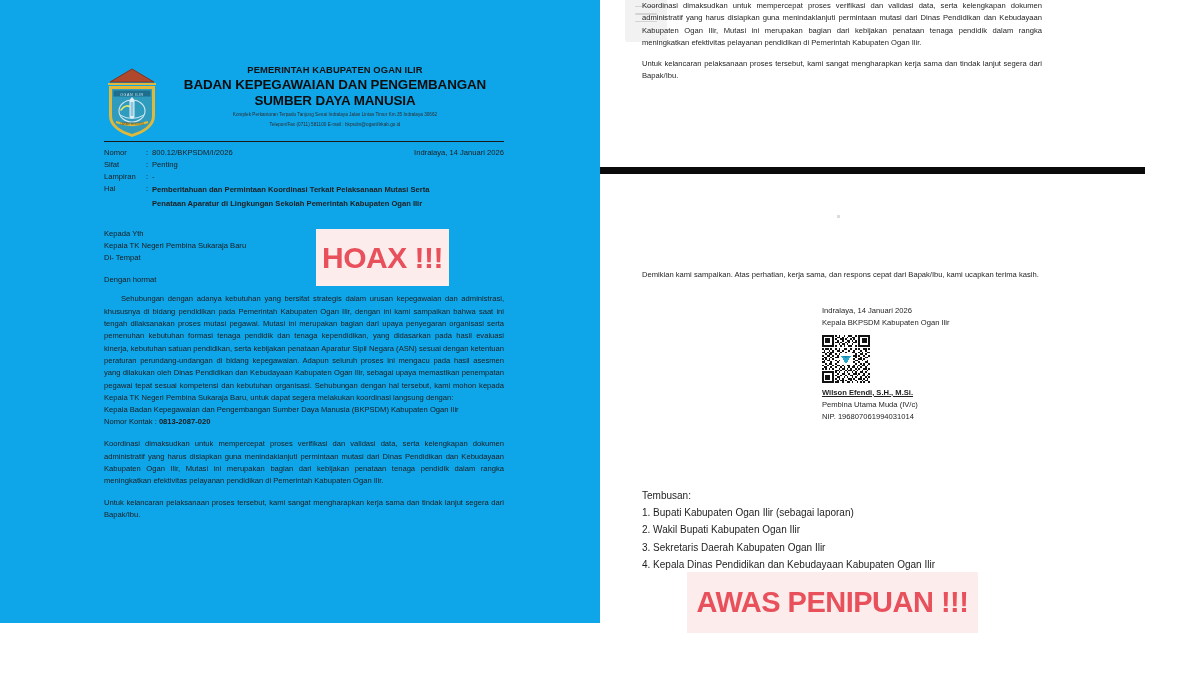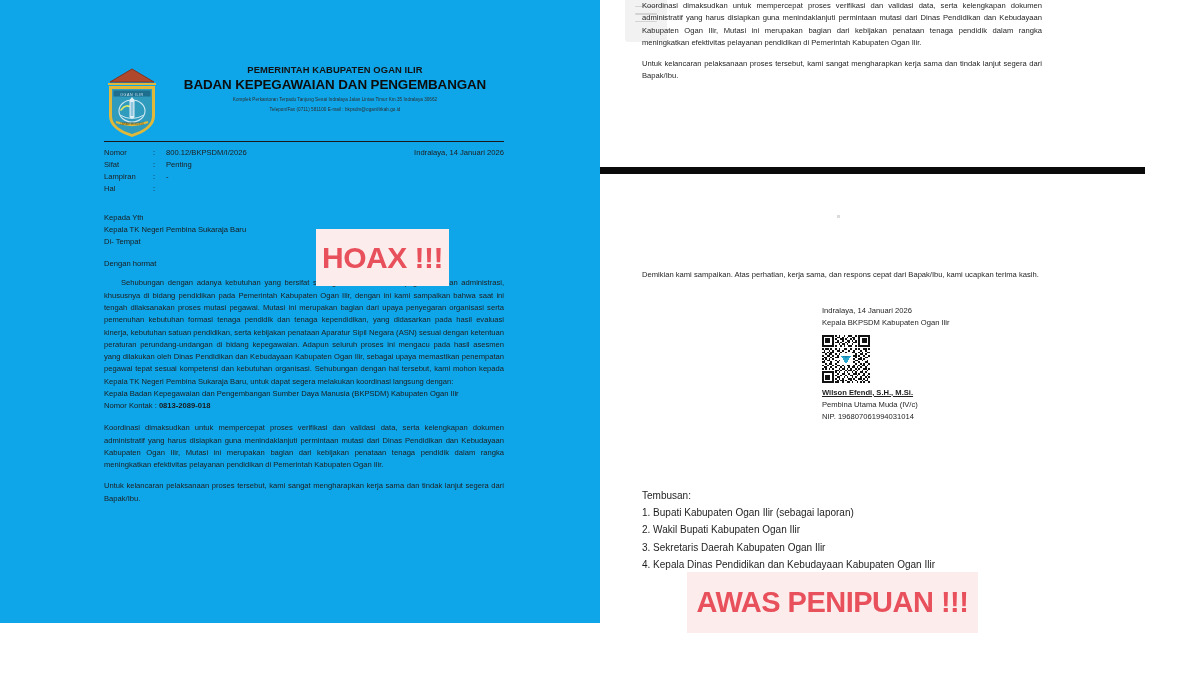--- a/index.html
+++ b/index.html
@@ -94,21 +94,21 @@
     margin-bottom: 5px;
   }
 
   
   .meta {
     position: relative;
     font-size: 7.6px;
     line-height: 1.58;
     color: #1e1e1e;
   }
-  .meta-row { display: flex; gap: 7px; }
+  .meta-row { display: flex; }
   .meta-key { width: 42px; flex: 0 0 42px; }
   .meta-sep { width: 6px; flex: 0 0 6px; }
   .meta-val { flex: 1 1 auto; }
   .meta-date {
     position: absolute;
     right: 0;
     top: 0;
     font-size: 7.6px;
   }
   .hal-val { font-weight: bold; line-height: 1.85; }
@@ -301,20 +301,21 @@
             <rect x="26.6" y="36" width="2.8" height="14" fill="#8fc6dd"></rect>
             <path d="M28 31 l2.6 3.2 h-5.2 z" fill="#dff0f7"></path>
             <path d="M16 49 q12 7 24 0" fill="none" stroke="#cfe8f2" stroke-width="1"></path>
             <path d="M12 56 q16 6 32 0" fill="none" stroke="#e0b93a" stroke-width="2.4"></path>
             <text x="28" y="58.5" font-family="Liberation Sans, sans-serif" font-size="2.7" fill="#6b4a10" text-anchor="middle">CARAM SEGUGUK</text>
           </svg>
         </div>
         <div class="lh-text">
           <div class="lh-line1">PEMERINTAH KABUPATEN OGAN ILIR</div>
           <div class="lh-line2">BADAN KEPEGAWAIAN DAN PENGEMBANGAN</div>
+          <div class="lh-line3">SUMBER DAYA MANUSIA</div>
           <div class="lh-addr">Komplek Perkantoran Terpadu Tanjung Senai Indralaya Jalan Lintas Timur Km.35 Indralaya 30662</div>
           <div class="lh-addr">Telepon/Fax (0711) 581100  E-mail : bkpsdm@oganilirkab.go.id</div>
         </div>
       </div>
       <div class="lh-rule"></div>
 
       <div class="meta">
         <div class="meta-date">Indralaya, 14 Januari 2026</div>
 
         <div class="meta-row">
@@ -328,35 +329,39 @@
           <div class="meta-val">Penting</div>
         </div>
         <div class="meta-row">
           <div class="meta-key">Lampiran</div>
           <div class="meta-sep">:</div>
           <div class="meta-val">-</div>
         </div>
         <div class="meta-row">
           <div class="meta-key">Hal</div>
           <div class="meta-sep">:</div>
+          <div class="meta-val">
+            <div class="hal-val">Pemberitahuan dan Permintaan Koordinasi Terkait Pelaksanaan Mutasi Serta</div>
+            <div class="hal-val">Penataan Aparatur di Lingkungan Sekolah Pemerintah Kabupaten Ogan Ilir</div>
+          </div>
         </div>
       </div>
 
       <div class="addressee">
         <div>Kepada Yth</div>
         <div>Kepala TK Negeri Pembina Sukaraja Baru</div>
         <div>Di- Tempat</div>
       </div>
 
       <div class="salutation">Dengan hormat</div>
 
       <div class="para indent">Sehubungan dengan adanya kebutuhan yang bersifat strategis dalam urusan kepegawaian dan administrasi, khususnya di bidang pendidikan pada Pemerintah Kabupaten Ogan Ilir, dengan ini kami sampaikan bahwa saat ini tengah dilaksanakan proses mutasi pegawai. Mutasi ini merupakan bagian dari upaya penyegaran organisasi serta pemenuhan kebutuhan formasi tenaga pendidik dan tenaga kependidikan, yang didasarkan pada hasil evaluasi kinerja, kebutuhan satuan pendidikan, serta kebijakan penataan Aparatur Sipil Negara (ASN) sesuai dengan ketentuan peraturan perundang-undangan di bidang kepegawaian. Adapun seluruh proses ini mengacu pada hasil asesmen yang dilakukan oleh Dinas Pendidikan dan Kebudayaan Kabupaten Ogan Ilir, sebagai upaya memastikan penempatan pegawai tepat sesuai kompetensi dan kebutuhan organisasi. Sehubungan dengan hal tersebut, kami mohon kepada Kepala TK Negeri Pembina Sukaraja Baru, untuk dapat segera melakukan koordinasi langsung dengan:</div>
 
       <div class="contact-role">Kepala Badan Kepegawaian dan Pengembangan Sumber Daya Manusia (BKPSDM) Kabupaten Ogan Ilir</div>
-      <div class="contact-phone"><span>Nomor Kontak : </span><b>0813-2089-018</b></div>
+      <div class="contact-phone"><span>Nomor Kontak : </span><b>0813-2087-020</b></div>
 
       <div class="para">Koordinasi dimaksudkan untuk mempercepat proses verifikasi dan validasi data, serta kelengkapan dokumen administratif yang harus disiapkan guna menindaklanjuti permintaan mutasi dari Dinas Pendidikan dan Kebudayaan Kabupaten Ogan Ilir, Mutasi ini merupakan bagian dari kebijakan penataan tenaga pendidik dalam rangka meningkatkan efektivitas pelayanan pendidikan di Pemerintah Kabupaten Ogan Ilir.</div>
       <div class="para">Untuk kelancaran pelaksanaan proses tersebut, kami sangat mengharapkan kerja sama dan tindak lanjut segera dari Bapak/Ibu.</div>
     </div>
   </div>
 
   <div class="page-right">
 
     <div class="hamburger-chip">
       <span></span>

